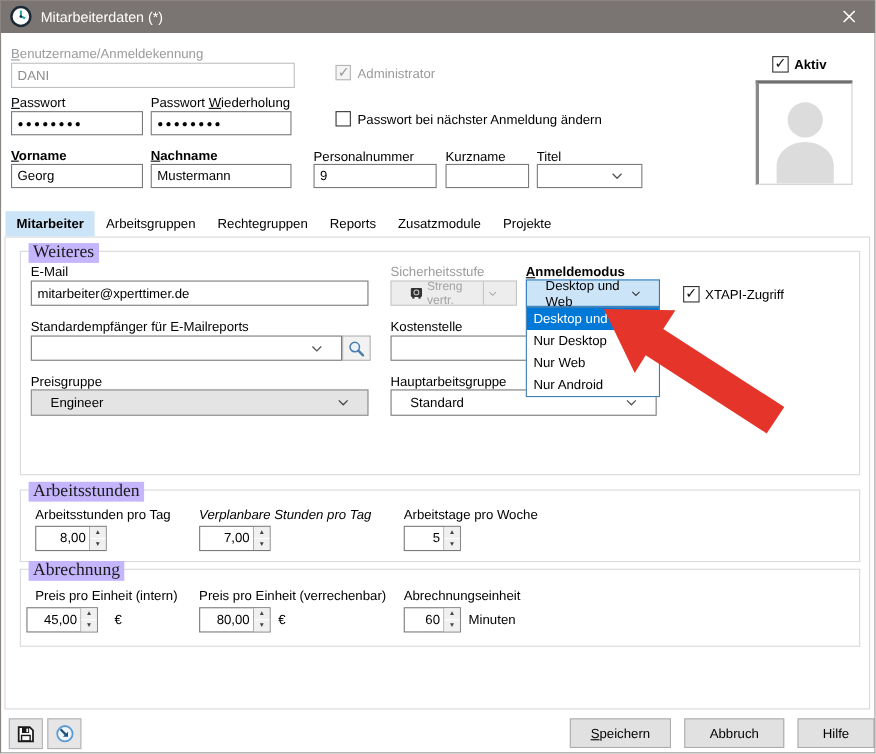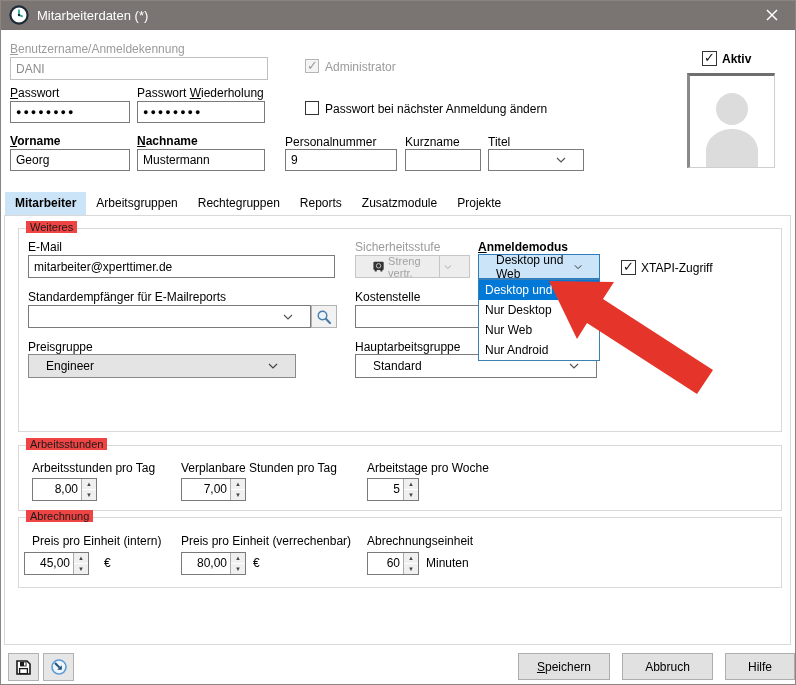--- a/index.html
+++ b/index.html
@@ -32,21 +32,21 @@
   .combo .sp { flex:1; }
   .combo.graybg { background:#e4e4e4; border-color:#8a8a8a; }
   .combo.disabled { background:#ededed; border-color:#c6c6c6; color:#a3a3a3; }
   .combo.focused { background:#cce4f7; border-color:#2e7bbd; }
 
   .dd { position:absolute; left:478px; top:279px; width:122px; background:#fff; border:1px solid #3c7fb1; z-index:30; }
   .dd-item { height:20px; line-height:20px; padding:0 6px; font-size:12px; color:#000; }
   .dd-item.sel { background:#0078d7; color:#fff; }
 
   .group { position:absolute; border:1px solid #d9d9d9; }
-  .group-label { position:absolute; background:#ef4444; padding:0 4px; font-size:11px; color:#1a1a1a; white-space:nowrap; }
+  .group-label { position:absolute; background:#c4b5fd; padding:0 4px; font-size:16px; color:#1a1a1a; white-space:nowrap;font-family:Liberation Serif, serif; }
 
   .tabs { position:absolute; left:5px; top:192px; height:23px; display:flex; z-index:5; }
   .tab { padding:4px 10px 5px 10px; font-size:12px; color:#000; }
   .tab.active { background:#cce4f7; font-weight:bold; }
   .tabpage { position:absolute; left:4px; top:215px; width:787px; height:430px; border:1px solid #d9d9d9; background:#fff; }
 
   .spin { position:absolute; border:1px solid #7a7a7a; background:#fff; display:flex; }
   .spin-val { flex:1; text-align:right; padding:3px 3px 0 0; font-size:12px; }
   .spin-btns { width:15px; display:flex; flex-direction:column; border-left:1px solid #ababab; }
   .sb { flex:1; background:#f0f0f0; display:flex; align-items:center; justify-content:center; color:#444; }
@@ -203,21 +203,21 @@
       <line x1="9.8" y1="9.8" x2="14" y2="14" stroke="#4a7dab" stroke-width="2.2" stroke-linecap="round"></line>
     </svg>
   </div>
 
   <div class="lbl" style="left:355px; top:290px;">Kostenstelle</div>
   <div class="field" style="left:355px; top:305px; width:242px; height:23px;">
       <span></span>
     </div>
 
   <div class="lbl" style="left:28px; top:340px;">Preisgruppe</div>
-  <div class="combo graybg" style="left:28px; top:354px; width:268px; height:24px;text-align:right;">
+  <div class="combo graybg" style="left:28px; top:354px; width:307px; height:24px;text-align:right;">
     <span>Engineer</span>
       <span class="sp"></span>
     <svg width="10" height="6" viewBox="0 0 10 6">
         <polyline points="1,1 5,5 9,1" stroke="#444" stroke-width="1.2" fill="none"></polyline>
       </svg>
   </div>
 
   <div class="lbl" style="left:355px; top:340px;">Hauptarbeitsgruppe</div>
   <div class="combo" style="left:355px; top:354px; width:242px; height:24px;">
     <span>Standard</span>
@@ -232,21 +232,21 @@
 
   <div class="lbl" style="left:32px; top:461px;">Arbeitsstunden pro Tag</div>
   <div class="spin" style="left:32px; top:478px; width:65px; height:23px;">
     <span class="spin-val">8,00</span>
     <div class="spin-btns">
         <div class="sb up"></div>
         <div class="sb dn"></div>
       </div>
   </div>
 
-  <div class="lbl" style="left:181px; top:461px;">Verplanbare Stunden pro Tag</div>
+  <div class="lbl" style="left:181px; top:461px;font-style:italic;">Verplanbare Stunden pro Tag</div>
   <div class="spin" style="left:181px; top:478px; width:65px; height:23px;">
     <span class="spin-val">7,00</span>
     <div class="spin-btns">
         <div class="sb up"></div>
         <div class="sb dn"></div>
       </div>
   </div>
 
   <div class="lbl" style="left:367px; top:461px;">Arbeitstage pro Woche</div>
   <div class="spin" style="left:367px; top:478px; width:52px; height:23px;">

